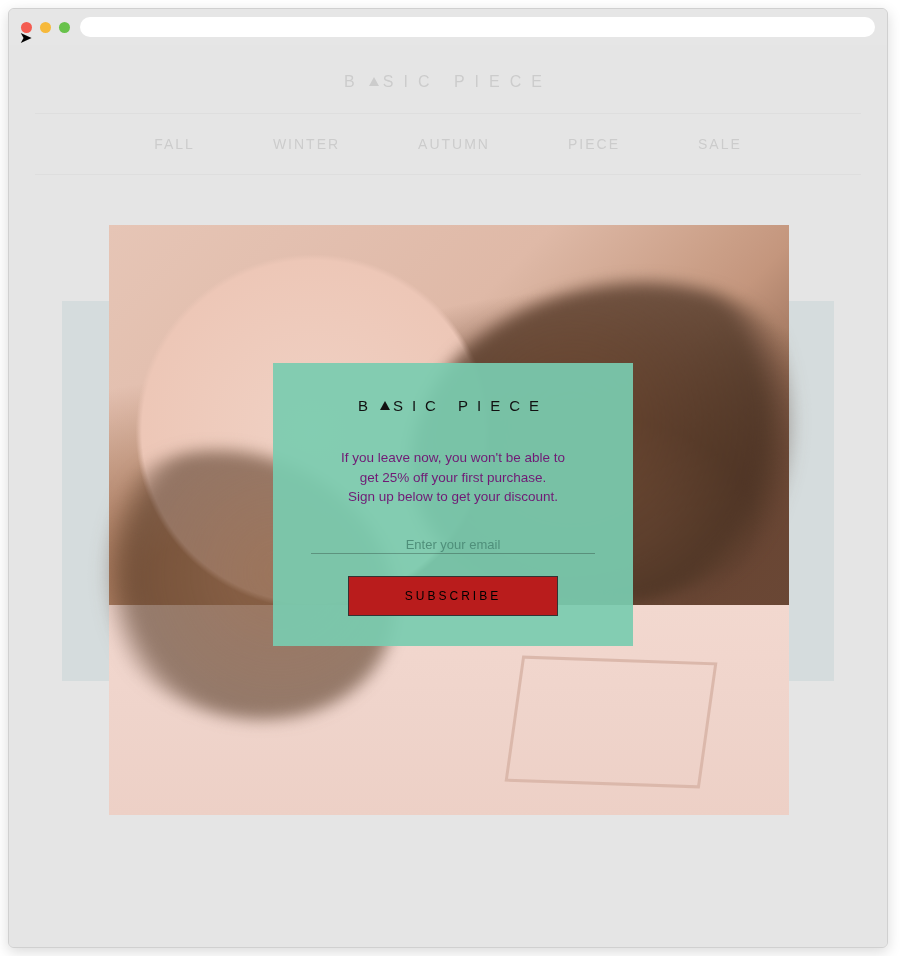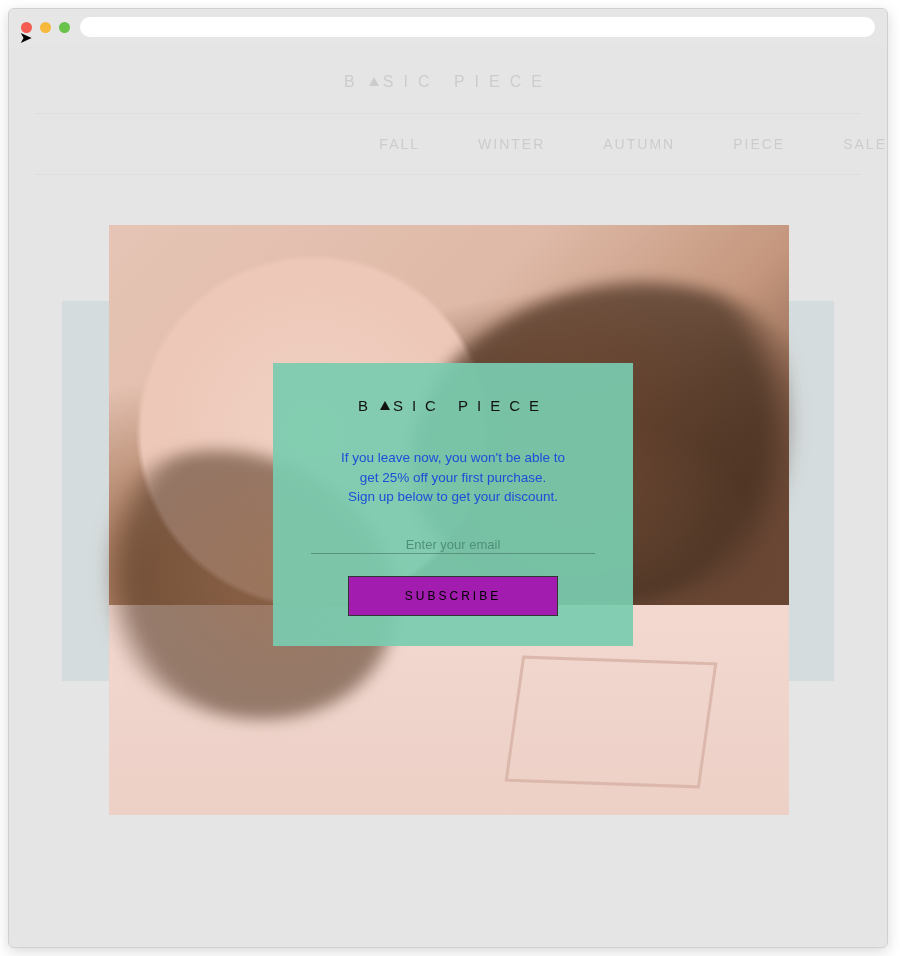--- a/index.html
+++ b/index.html
@@ -75,22 +75,22 @@
       vertical-align: 1px;
       margin: 0 4px;
     }
     .divider {
       height: 1px;
       background: #cfcfcf;
       margin: 6px 26px;
     }
     .nav {
       display: flex;
-      justify-content: flex-end;
-      gap: 58px;
+      justify-content: center;
+      gap: 78px;
       padding: 16px 0;
     }
     .nav-item {
       font-size: 14px;
       letter-spacing: 2px;
       color: #9a9a9a;
       cursor: pointer;
     }
     .product-grid {
       display: flex;
@@ -204,40 +204,40 @@
     }
     .popup-title {
       font-size: 24px;
       font-weight: 700;
       letter-spacing: 1px;
       margin-bottom: 16px;
     }
     .popup-body {
       font-size: 13.5px;
       line-height: 1.45;
-      color: #1d4ed8;
+      color: #701a75;
       margin-bottom: 28px;
       white-space: pre-line;
     }
     .email-row {
       border-bottom: 1px solid rgba(0,0,0,0.25);
       margin: 0 8px 22px;
     }
     .email-input {
       width: 100%;
       border: none;
       background: transparent;
       text-align: center;
       font-size: 13px;
       color: #2d6b58;
       outline: none;
     }
     .email-input::placeholder { color: #4f8f7a; }
     .subscribe-btn {
-      background: #a21caf;
+      background: #b91c1c;
       border: 1px solid #333;
       padding: 12px 40px;
       font-size: 12px;
       letter-spacing: 3px;
       cursor: pointer;
       width: 210px;
     }
   </style>
 </head>
 <body>

